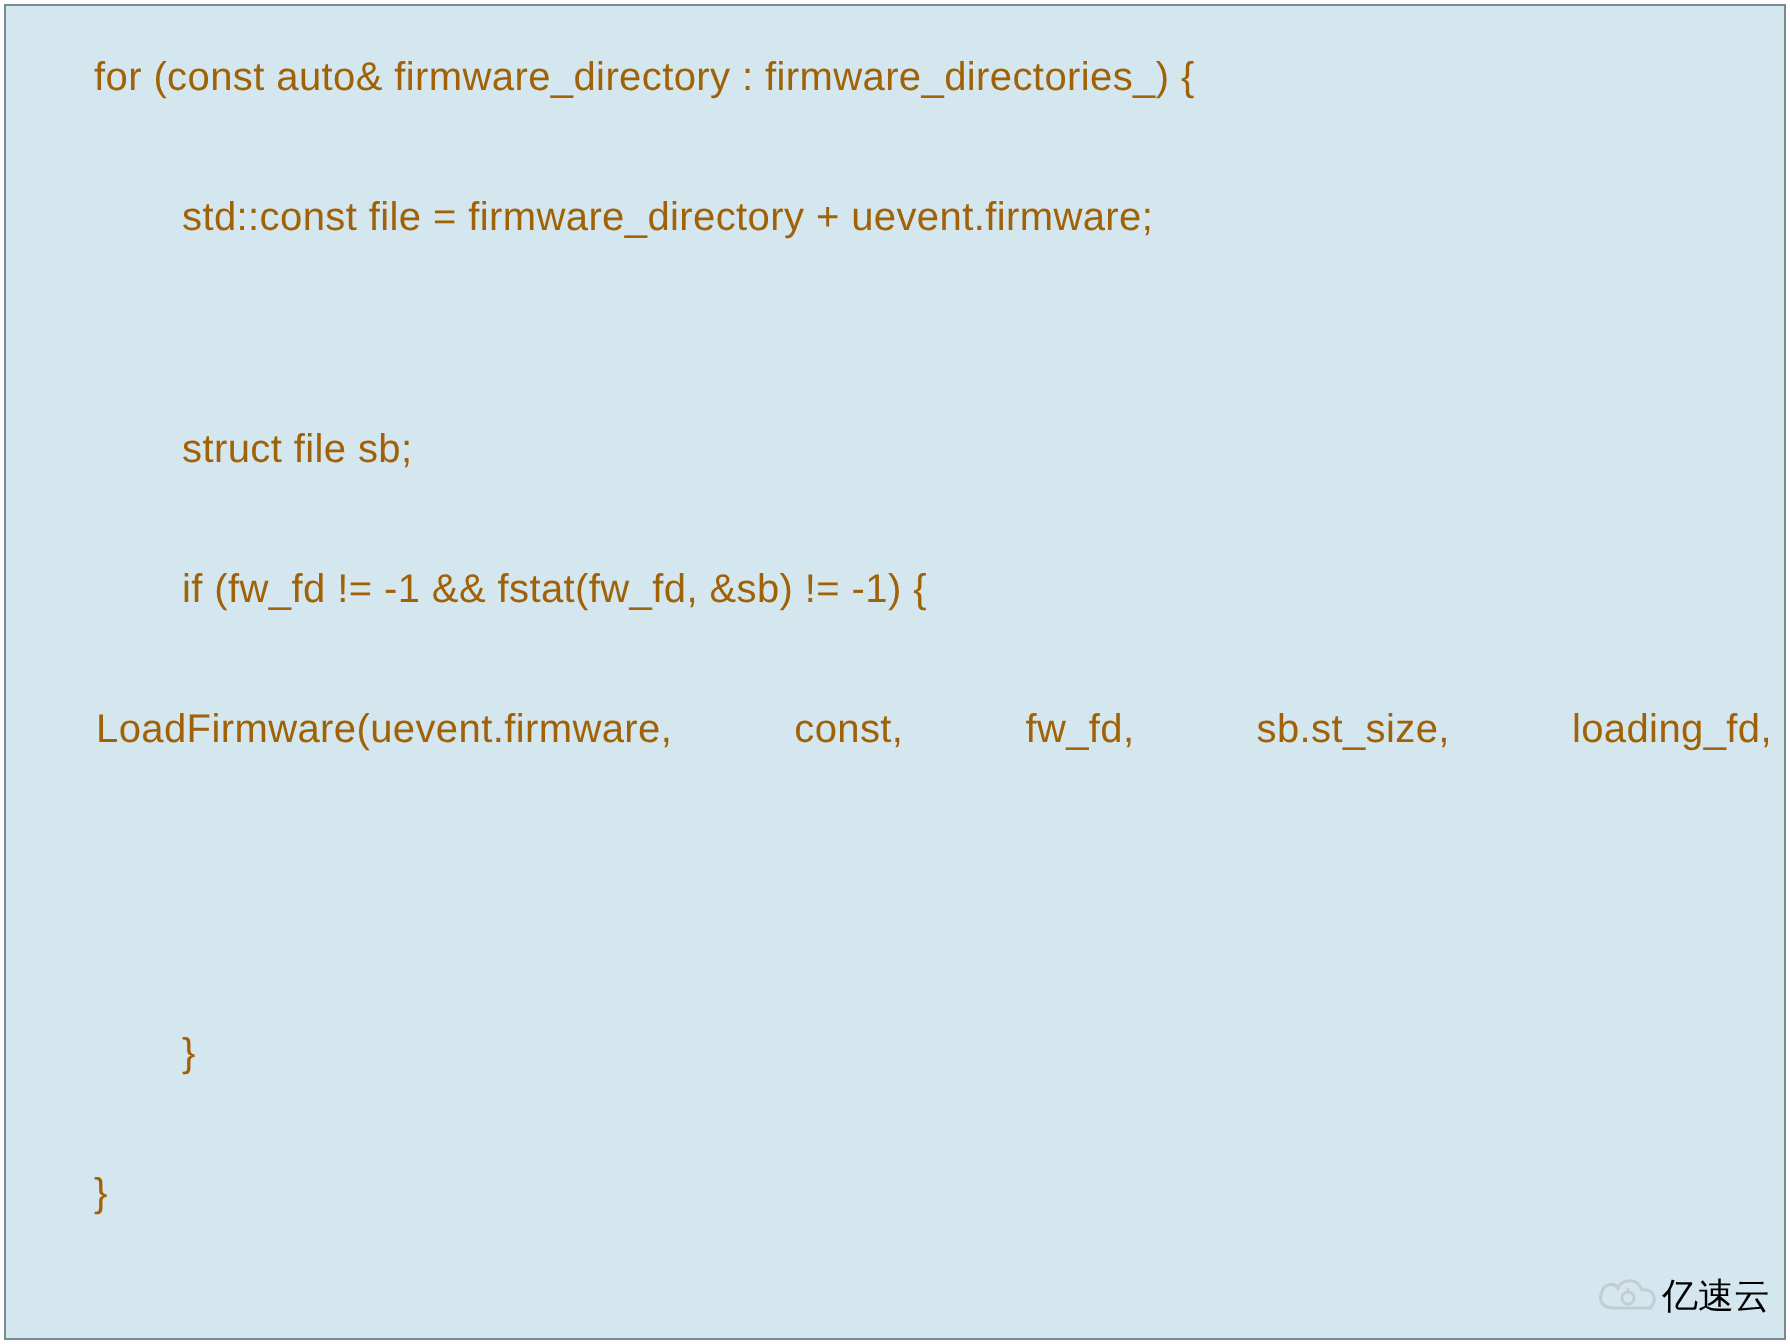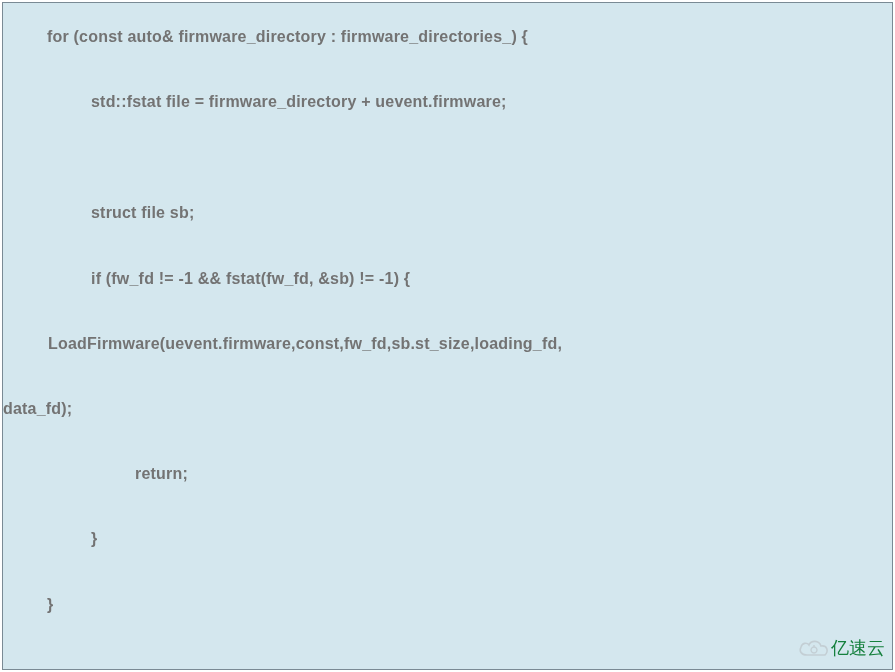--- a/index.html
+++ b/index.html
@@ -17,75 +17,74 @@
     top: 2px;
     left: 2px;
     right: 2px;
     bottom: 2px;
     border: 1px solid #7a8a94;
     background: #d4e7ee;
     padding: 24px 0 24px 0;
     overflow: hidden;
   }
   .line {
-    font-size: 16px;
-    color: #737373;
+    font-size: 20px;
+    color: #a16207;
     line-height: 1.2;
     white-space: pre;
     letter-spacing: 0.2px;
-    font-weight: 700;
+    font-weight: 400;
   }
   .blank { height: 46px; }
   .i1 { padding-left: 44px; }
   .i2 { padding-left: 88px; }
   .i3 { padding-left: 132px; }
   .i0 { padding-left: 0px; }
   .justify-line {
     display: flex;
+    justify-content: space-between;
     padding-right: 6px;
     padding-left: 45px;
   }
   .justify-line span { white-space: nowrap; }
   .watermark {
     position: absolute;
     right: 10px;
     bottom: 12px;
     display: flex;
-    align-items: center;
+    align-items: flex-start;
     gap: 0;
-    color: #15803d;
+    color: #000000;
     font-size: 18px;
     font-family: "Microsoft YaHei", sans-serif;
   }
   .watermark svg { opacity: 0.6; }
 </style>
 </head>
 <body>
 
 <div class="code-box">
   <div class="line i1">for (const auto&amp; firmware_directory : firmware_directories_) {</div>
   <div class="blank"></div>
-  <div class="line i2">std::fstat file = firmware_directory + uevent.firmware;</div>
+  <div class="line i2">std::const file = firmware_directory + uevent.firmware;</div>
   <div class="blank"></div>
   <div class="blank"></div>
   <div class="line i2">struct file sb;</div>
   <div class="blank"></div>
   <div class="line i2">if (fw_fd != -1 &amp;&amp; fstat(fw_fd, &amp;sb) != -1) {</div>
   <div class="blank"></div>
   <div class="line i3 justify-line">
     <span>LoadFirmware(uevent.firmware,</span>
     <span>const,</span>
     <span>fw_fd,</span>
     <span>sb.st_size,</span>
     <span>loading_fd,</span>
   </div>
   <div class="blank"></div>
-  <div class="line i0">data_fd);</div>
   <div class="blank"></div>
-  <div class="line i3">return;</div>
   <div class="blank"></div>
   <div class="line i2">}</div>
   <div class="blank"></div>
   <div class="line i1">}</div>
 </div>
 
 <div class="watermark">
   <svg width="34" height="22" viewBox="0 0 34 22">
     <path d="M10 18 C4 18 2 14 4 10 C5 6 10 5 12 8 C14 3 22 3 24 9 C30 8 32 14 28 18 Z" fill="none" stroke="#b9bfc3" stroke-width="1.6"></path>
     <path d="M17 10 a3 3 0 1 0 0.01 0 M17 10 l0 -2" fill="none" stroke="#b9bfc3" stroke-width="1.4"></path>

